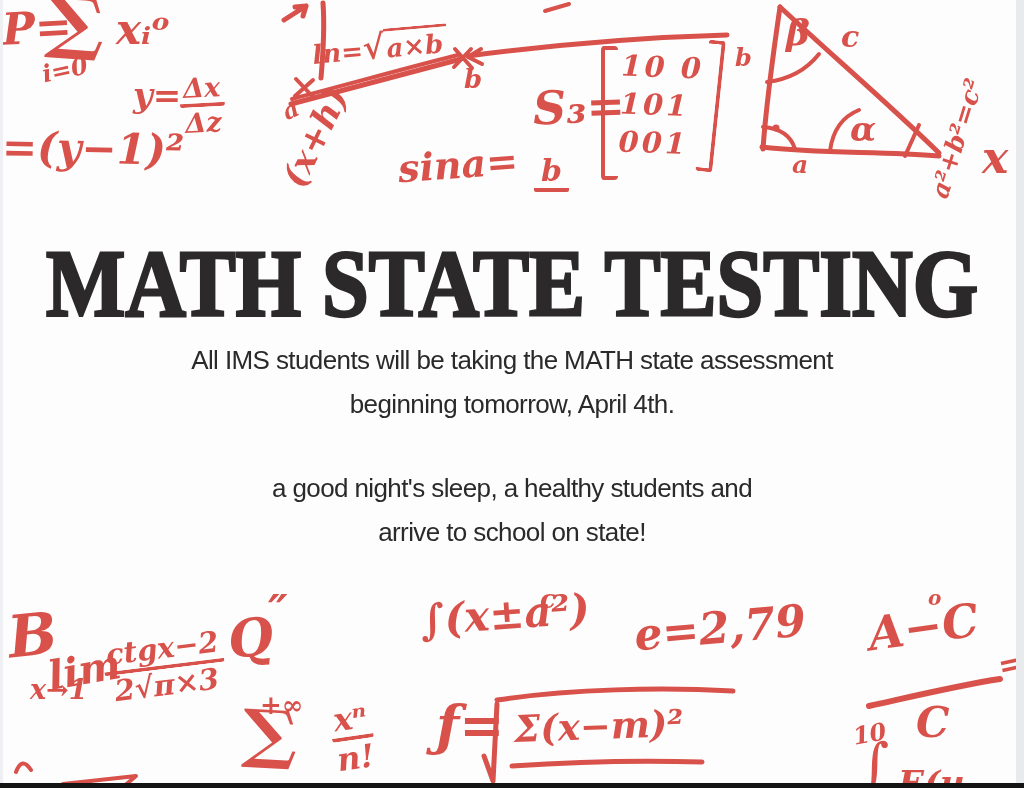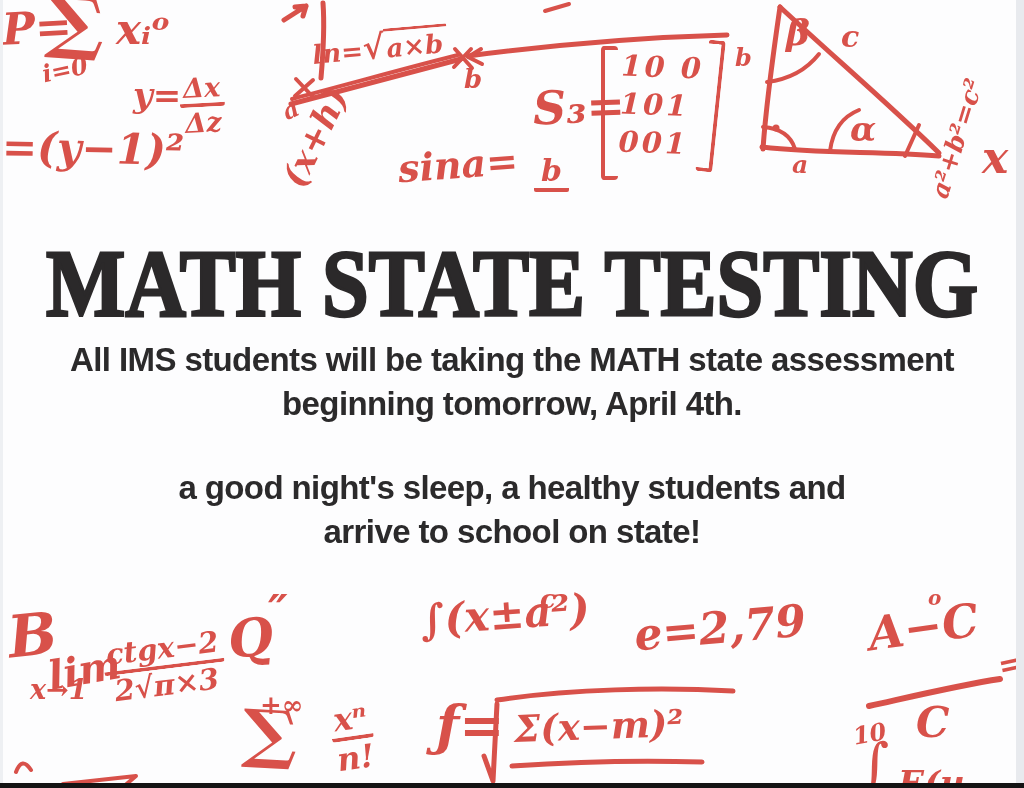--- a/index.html
+++ b/index.html
@@ -13,22 +13,22 @@
   .frac .den{display:block;padding-top:2px;}
   .brk{position:absolute;width:13px;border:4px solid #d8514a;border-radius:4px;z-index:2;}
   .brk.l{border-right:none;}
   .brk.r{border-left:none;}
   .underb{border-bottom:4px solid currentColor;border-radius:2px;padding:0 7px 2px;}
   
   .title{position:absolute;top:238px;left:0;width:100%;margin:0;text-align:center;z-index:3;
          font-family:"Liberation Serif",serif;font-weight:700;font-size:84px;line-height:92px;
          color:#2b292a;-webkit-text-stroke:2.5px #2b292a;transform:scaleY(1.14);letter-spacing:0px;}
   .para{position:absolute;left:0;width:100%;text-align:center;z-index:3;
-        font-family:"Liberation Sans",sans-serif;font-weight:700;color:#2b2a2b;
-        font-size:33px;line-height:44px;letter-spacing:-0.6px;}
+        font-family:"Liberation Sans",sans-serif;font-weight:400;color:#2b2a2b;
+        font-size:26px;line-height:44px;letter-spacing:-0.6px;}
   .strokes{position:absolute;left:0;top:0;z-index:1;}
   .edge-right{position:absolute;right:0;top:0;width:8px;height:788px;background:#e8eaee;z-index:8;}
   .edge-left{position:absolute;left:0;top:0;width:3px;height:788px;background:#eef0f3;z-index:8;}
   .bottom-bar{position:absolute;left:0;bottom:0;width:1024px;height:5px;background:#141414;z-index:9;}
 </style>
 </head>
 <body>
 
 <div class="poster">
 

